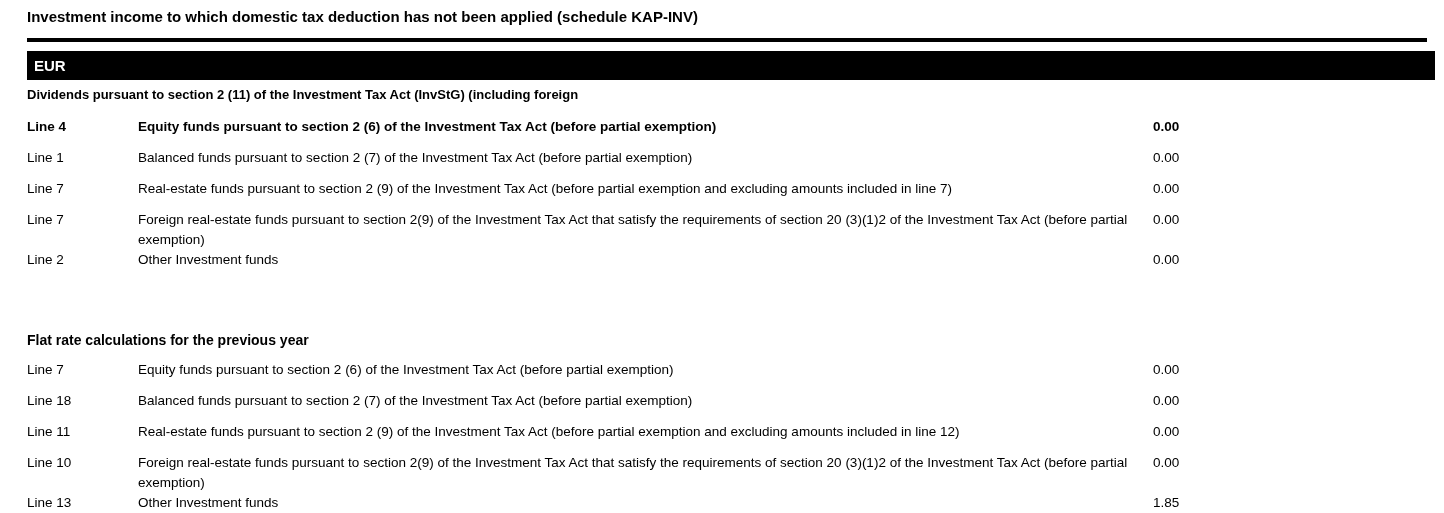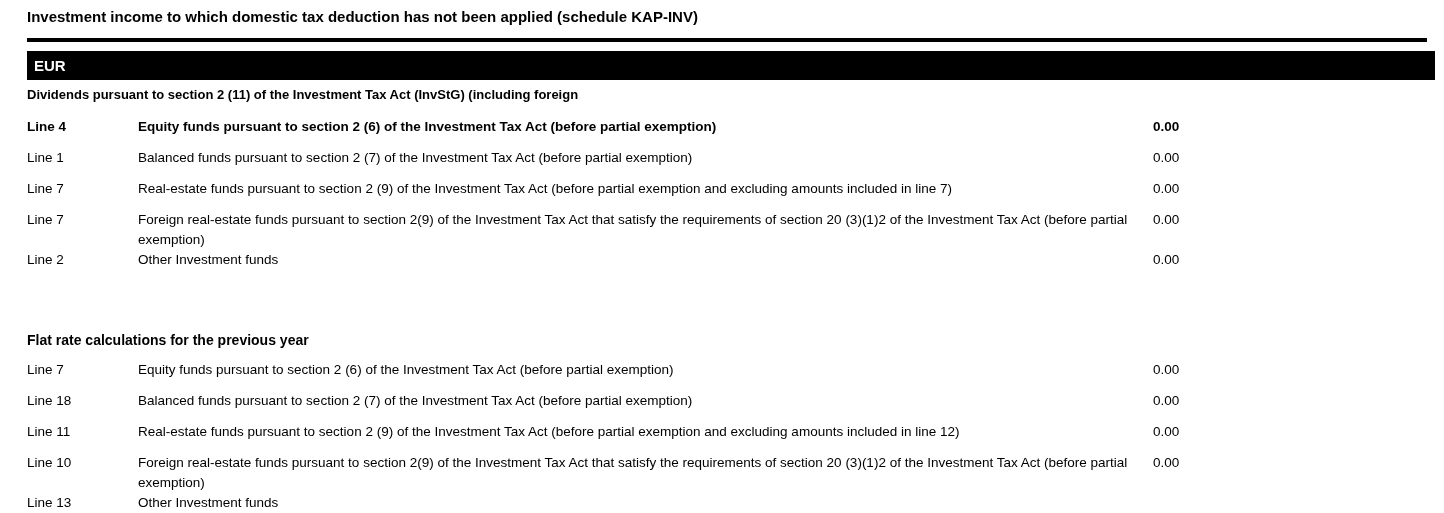--- a/index.html
+++ b/index.html
@@ -128,13 +128,14 @@
   <div class="cell-value">0.00</div>
 </div>
 <div class="row wrap">
   <div class="cell-line">Line 10</div>
   <div class="cell-desc">Foreign real-estate funds pursuant to section 2(9) of the Investment Tax Act that satisfy the requirements of section 20 (3)(1)2 of the Investment Tax Act (before partial exemption)</div>
   <div class="cell-value">0.00</div>
 </div>
 <div class="row">
   <div class="cell-line">Line 13</div>
   <div class="cell-desc">Other Investment funds</div>
+  <div class="cell-value">1.85</div>
 </div>
 
 </body></html>

